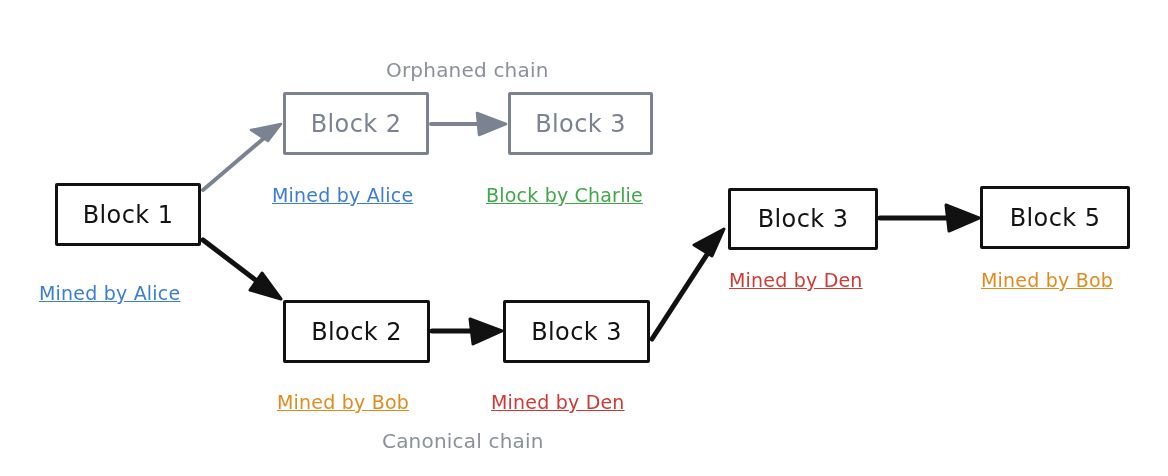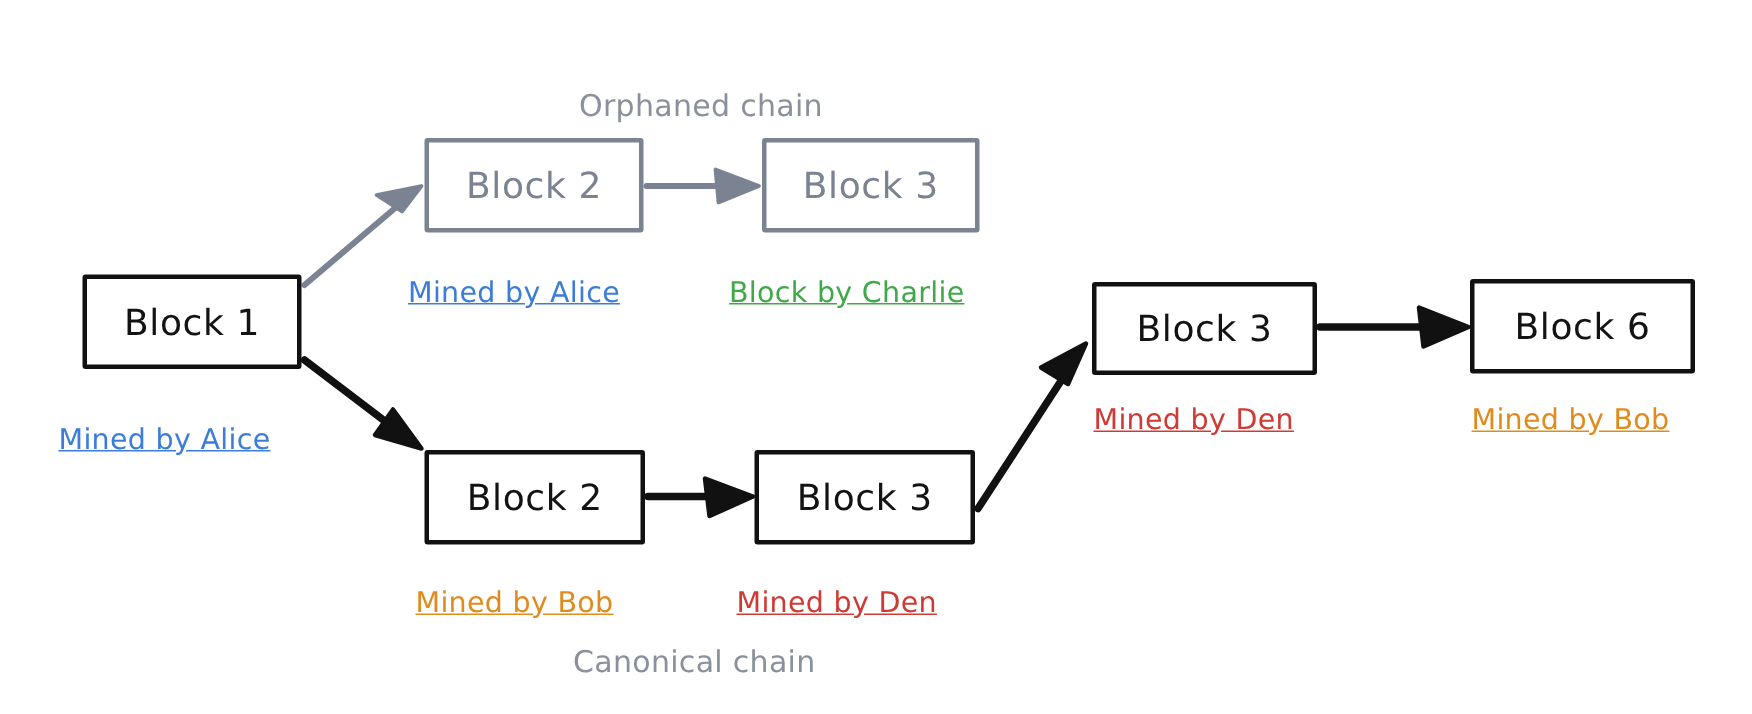--- a/index.html
+++ b/index.html
@@ -129,21 +129,21 @@
 
   <div class="node-box solid" style="left:503px; top:300px; width:147px; height:63px;">
     <span class="node-label solid">Block 3</span>
   </div>
 
   <div class="node-box solid" style="left:728px; top:188px; width:150px; height:62px;">
     <span class="node-label solid">Block 3</span>
   </div>
 
   <div class="node-box solid" style="left:980px; top:186px; width:150px; height:63px;">
-    <span class="node-label solid">Block 6</span>
+    <span class="node-label solid">Block 5</span>
   </div>
 
   <div class="chain-title" style="left:386px; top:60px;">Orphaned chain</div>
 
   <div class="chain-title" style="left:382px; top:431px;">Canonical chain</div>
 
   <div class="caption" style="left:39px; top:284px; color:#3b7dd8;">Mined by Alice</div>
 
   <div class="caption" style="left:272px; top:186px; color:#3b7dd8;">Mined by Alice</div>
 

